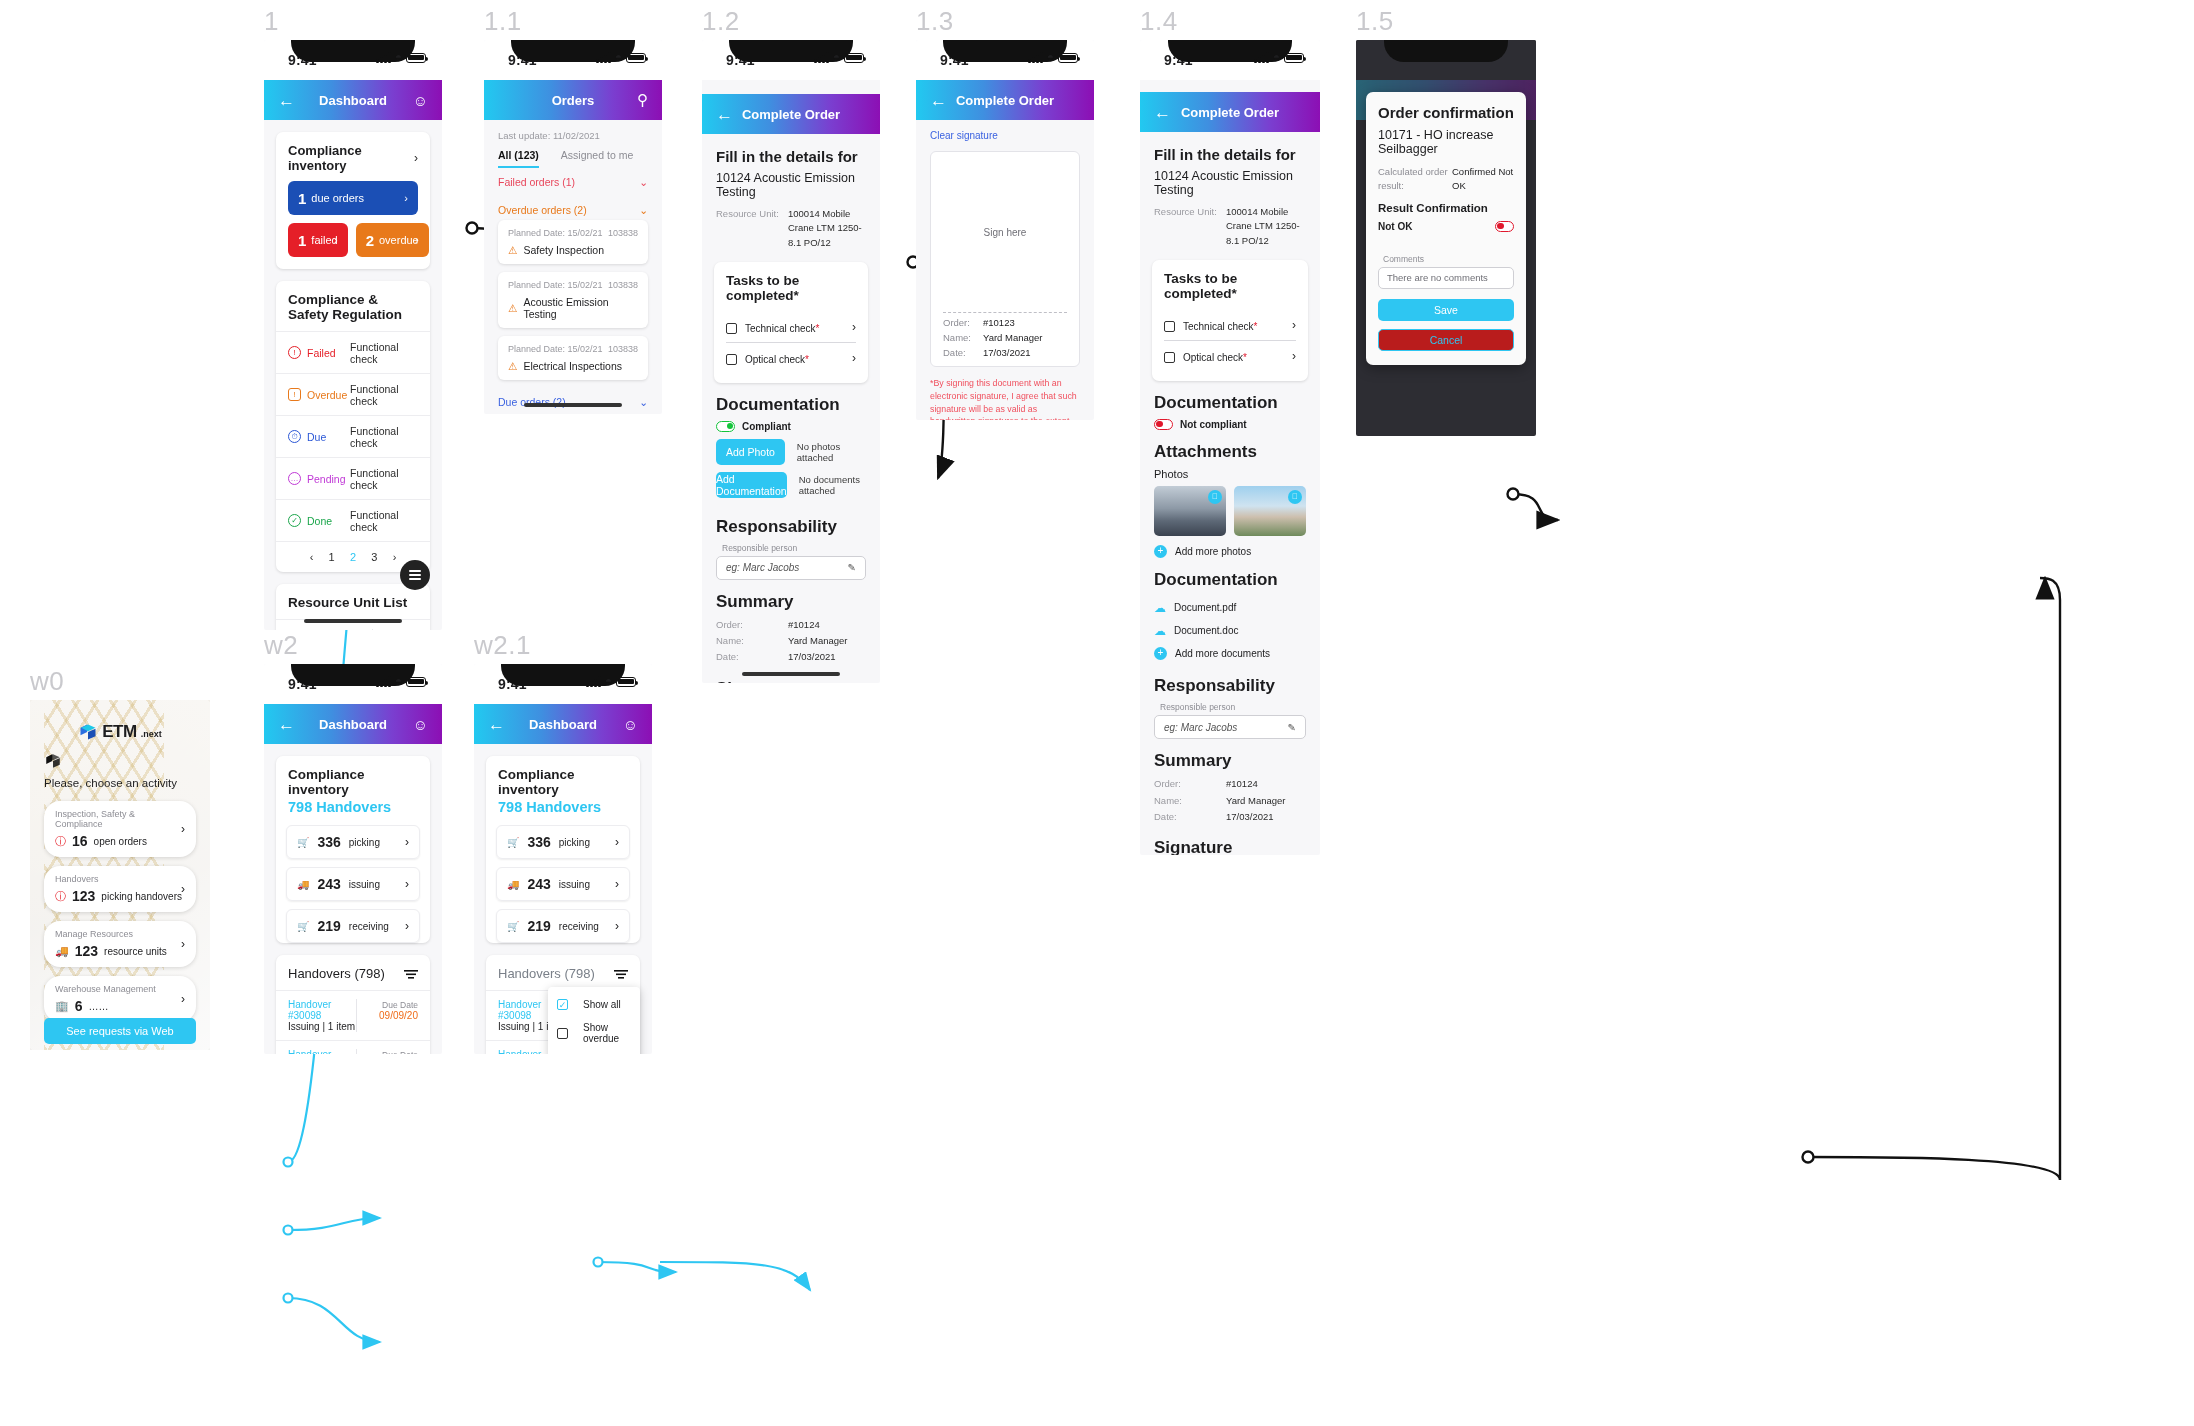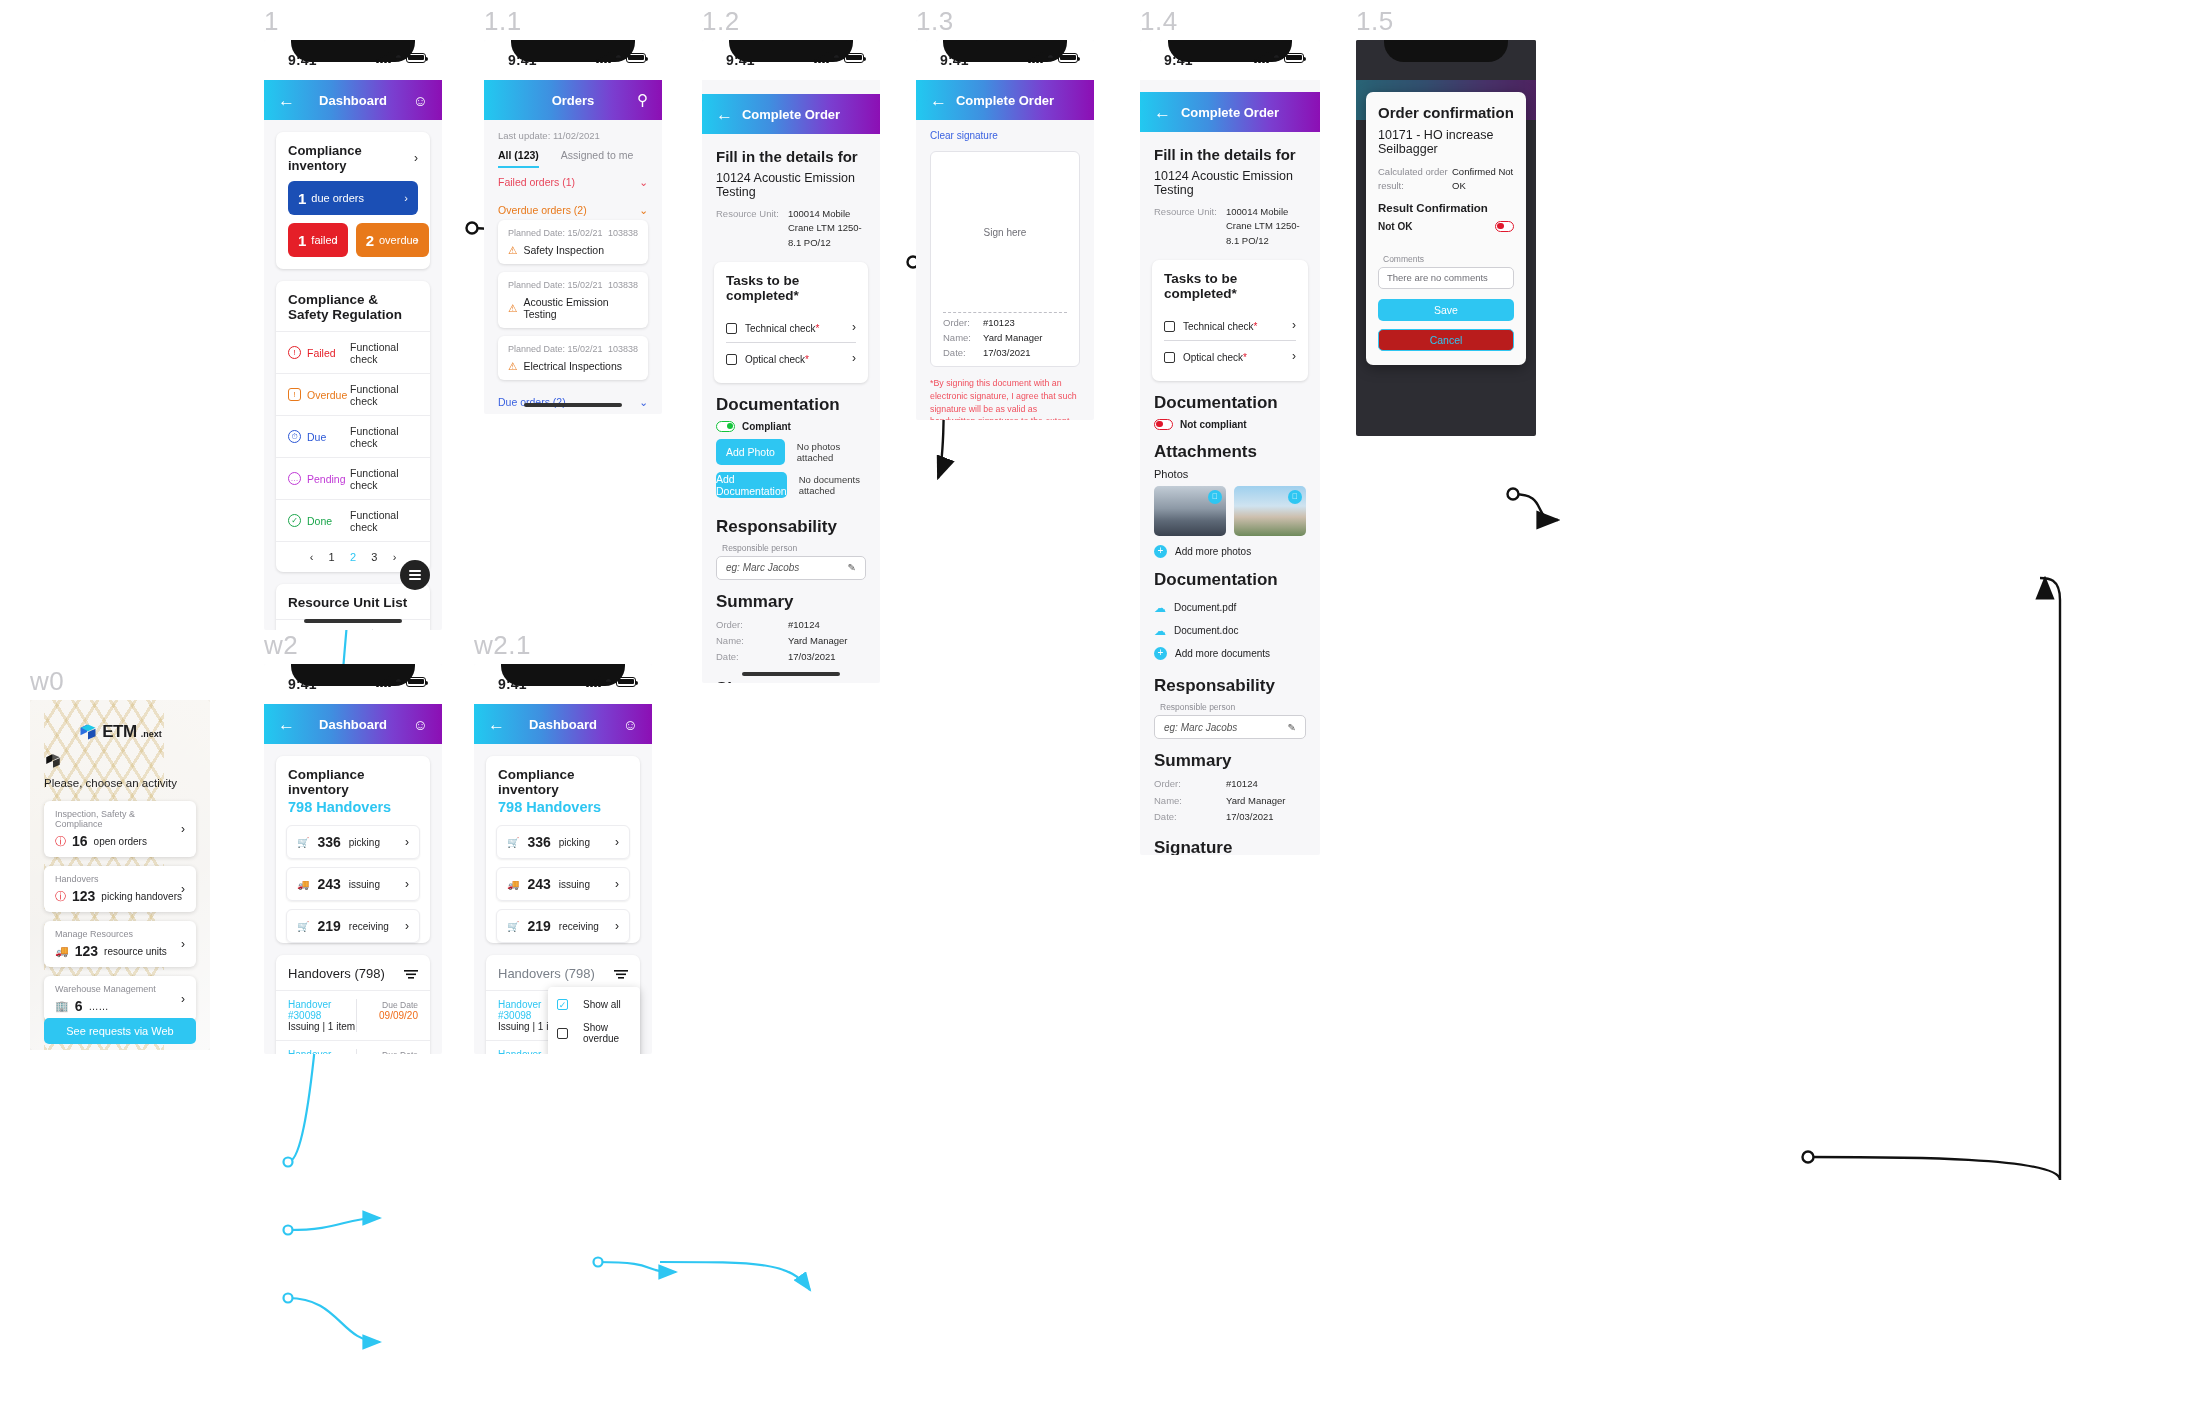--- a/index.html
+++ b/index.html
@@ -147,21 +147,21 @@
   
   .w0phone { background:#f2f2f4; position:relative; overflow:hidden;}
   .w0bg { position:absolute; inset:0; background:
       linear-gradient(115deg,rgba(255,255,255,.82),rgba(255,255,255,.9)),
       linear-gradient(160deg,#d8cdbb 0%,#cdbfa6 30%,#b9ae9c 55%,#d5d2cd 100%);
   }
   .crane { position:absolute; left:14px; top:0; width:120px; height:100%;
            background:repeating-linear-gradient(58deg, rgba(196,160,70,.30) 0 3px, rgba(255,255,255,0) 3px 16px),
                       repeating-linear-gradient(-58deg, rgba(196,160,70,.30) 0 3px, rgba(255,255,255,0) 3px 16px);
            opacity:.85;}
-  .w0card { position:relative; background:#fff; border-radius:6px; margin:0 14px 9px 14px;
+  .w0card { position:relative; background:#fff; border-radius:16px; margin:0 14px 9px 14px;
             box-shadow:0 1px 4px rgba(0,0,0,.14); padding:8px 11px; }
   .w0card .lbl { font-size:9px; color:#8d8d94; margin-bottom:4px;}
   .w0card .val { display:flex; align-items:center; gap:6px; font-size:10px;}
   .w0card .val b { font-size:14px; }
   .w0card .ar { position:absolute; right:11px; top:50%; transform:translateY(-50%); font-size:12px; }
   .webbtn { position:absolute; left:14px; right:14px; bottom:6px; height:26px; background:#2ec6f2;
             color:#fff; border-radius:5px; display:flex; align-items:center; justify-content:center; font-size:11px;}
   
   .bigblue { font-size:14.5px; font-weight:bold; color:#2ec6f2; padding:0 12px 2px 12px; }
   .hline { display:flex; align-items:center; gap:8px; border:1px solid #ededf0; border-radius:6px;

